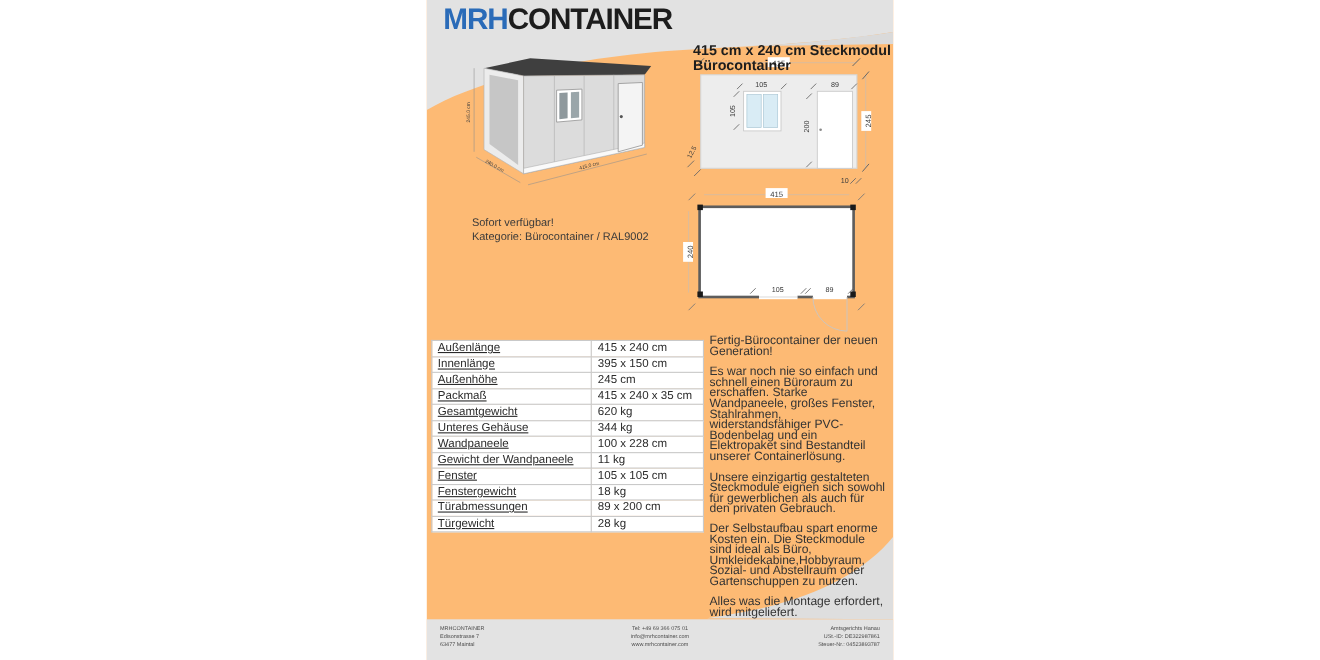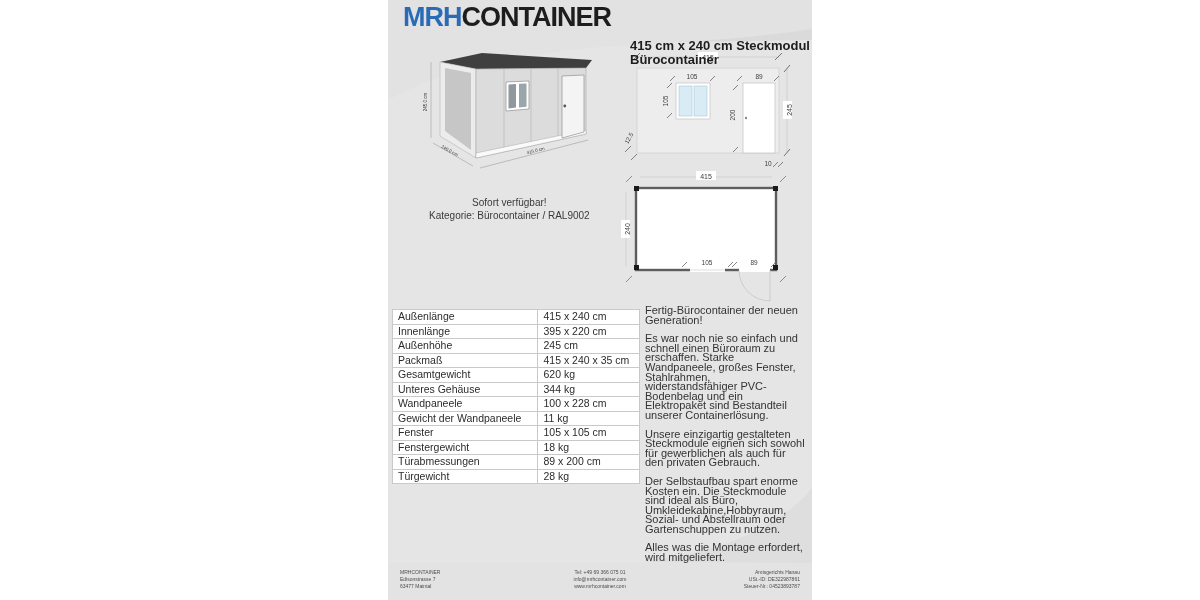--- a/index.html
+++ b/index.html
@@ -1,42 +1,42 @@
 <!DOCTYPE html>
 <html><head>
 <meta charset="utf-8">
 <style>
   html,body{margin:0;padding:0;}
   body{width:1200px;height:600px;background:#ffffff;position:relative;
        font-family:"Liberation Sans",sans-serif;color:#2b2b2b;overflow:hidden;}
-  .page{position:absolute;left:388px;top:0;width:424px;height:600px;background:#e5e5e5;}
+  .page{position:absolute;left:388px;top:0;width:424px;height:600px;background:#fdba74;}
 
   
   .band-svg{position:absolute;left:0;top:0;width:424px;height:110px;z-index:0;}
   .logo{position:absolute;left:15px;top:2px;z-index:2;font-size:27px;font-weight:800;
         letter-spacing:-1px;white-space:nowrap;}
   .logo .mrh{color:#2a6bb8;}
   .logo .cont{color:#1d1d1d;}
   .doc-title{position:absolute;left:242px;top:5px;z-index:2;font-size:13px;font-weight:700;
              line-height:14px;color:#1d1d1d;margin-top:34px;}
 
   
   .iso{position:absolute;left:28px;top:46px;width:180px;height:135px;z-index:1;}
   .elev{position:absolute;left:233px;top:48px;width:180px;height:122px;z-index:1;}
   .plan{position:absolute;left:228px;top:166px;width:185px;height:137px;z-index:1;}
   svg text{font-family:"Liberation Sans",sans-serif;fill:#3c3c3c;}
 
-  .avail{position:absolute;left:41px;top:196px;font-size:10px;line-height:13px;color:#3a3a3a;z-index:1;text-align:center;}
+  .avail{position:absolute;left:41px;top:196px;font-size:10px;line-height:13px;color:#3a3a3a;z-index:1;}
   .feat{position:absolute;left:41px;top:261px;font-size:10px;line-height:13px;color:#3a3a3a;z-index:1;}
 
   
   .spec{position:absolute;left:4px;top:309px;width:248px;border-collapse:collapse;z-index:1;}
   .spec td{border:1px solid #c9c9c9;font-size:10.5px;line-height:11px;padding:1px 5px;height:11.5px;
            color:#2b2b2b;background:#fff;white-space:nowrap;}
-  .spec td.lbl{width:128px;}
+  .spec td.lbl{width:128px;text-decoration:underline;}
   .spec td.val{width:86px;}
 
   
   .desc{position:absolute;left:257px;top:306px;width:160px;z-index:1;font-size:11px;
         line-height:9.6px;color:#333;}
   .desc p{margin:0 0 9px 0;}
 
   
   .swoosh-b{position:absolute;right:0;bottom:37px;width:424px;height:75px;z-index:0;}
   .footer{position:absolute;left:0;bottom:0;width:424px;height:37px;background:#e3e3e3;z-index:1;
@@ -161,21 +161,21 @@
   </div>
 
   <table class="spec">
     <tbody>
       <tr>
           <td class="lbl">Außenlänge</td>
           <td class="val">415 x 240 cm</td>
         </tr>
       <tr>
           <td class="lbl">Innenlänge</td>
-          <td class="val">395 x 220 cm</td>
+          <td class="val">395 x 150 cm</td>
         </tr>
       <tr>
           <td class="lbl">Außenhöhe</td>
           <td class="val">245 cm</td>
         </tr>
       <tr>
           <td class="lbl">Packmaß</td>
           <td class="val">415 x 240 x 35 cm</td>
         </tr>
       <tr>

